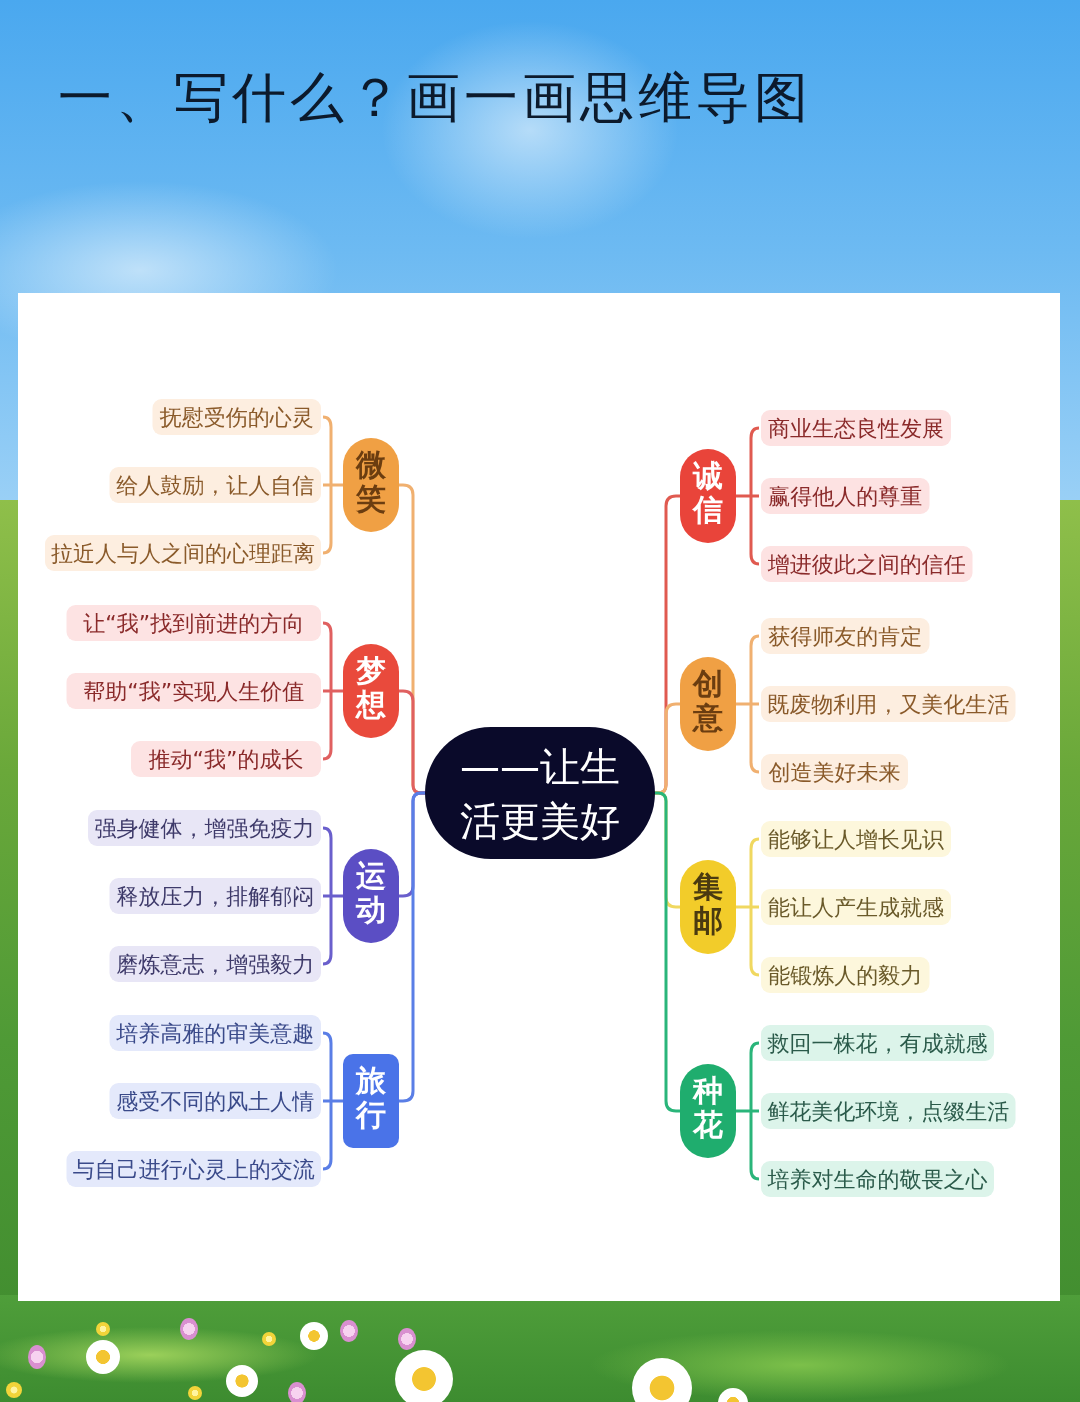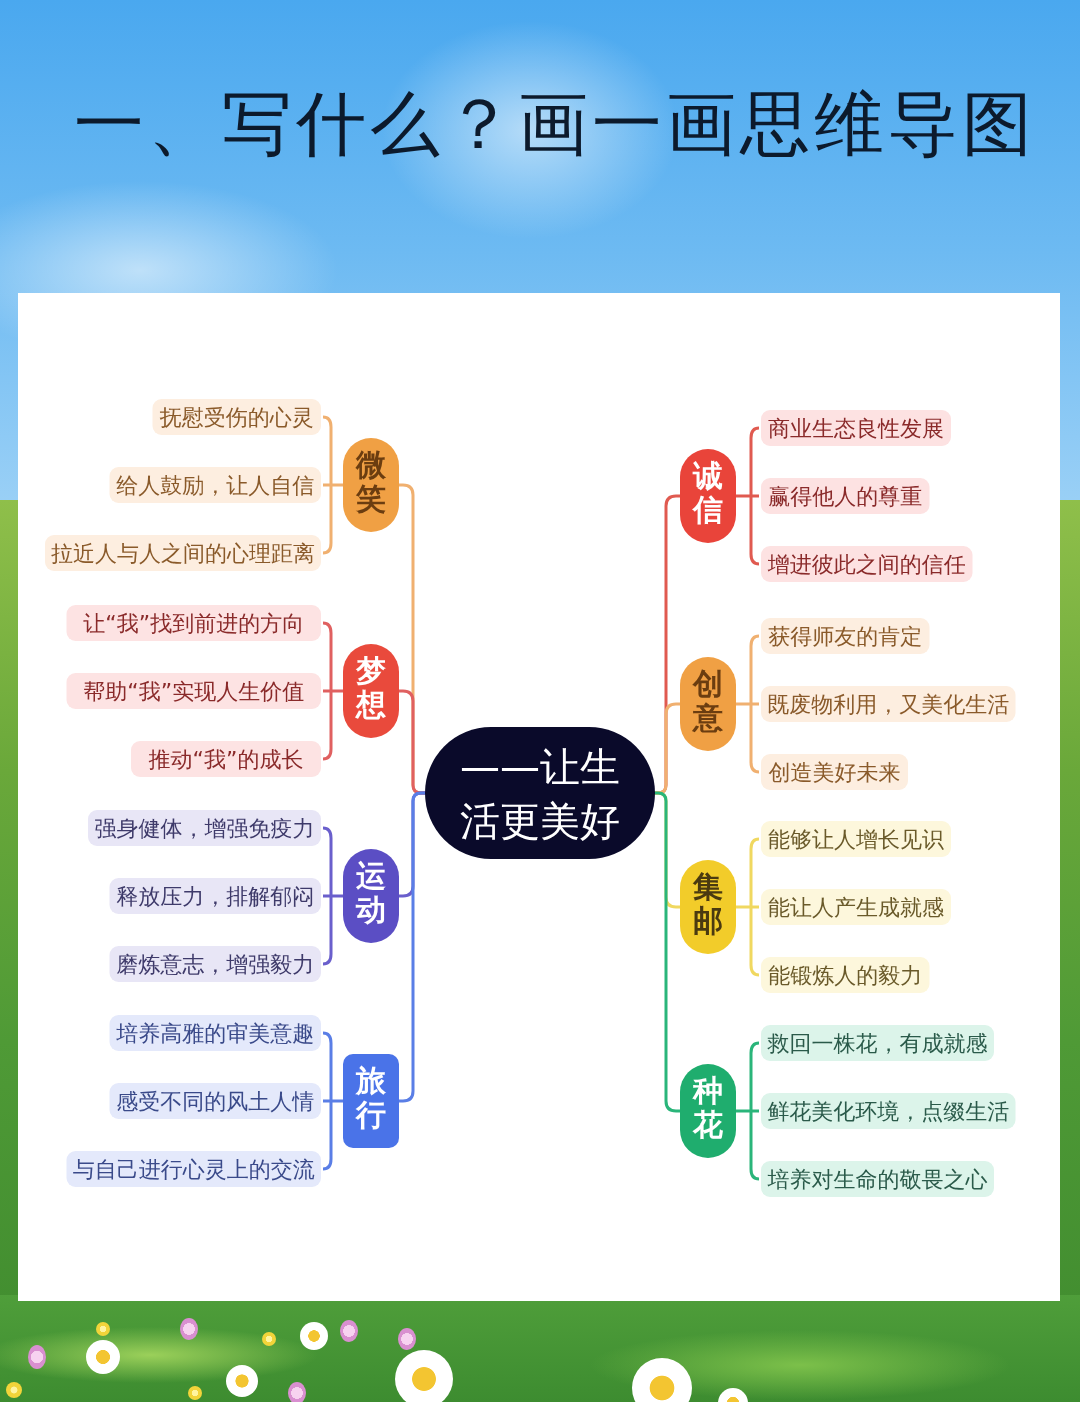--- a/index.html
+++ b/index.html
@@ -28,21 +28,21 @@
       linear-gradient(180deg, #4f9e3a 0%, #3d8c30 100%);
   }
   .flower { position: absolute; border-radius: 50%; }
   .flower.white { background: radial-gradient(circle, #f3c531 0 28%, #ffffff 30% 100%); }
   .flower.pink  { background: radial-gradient(circle, #f7d2f0 0 40%, #d98fd0 42% 100%); }
   .flower.yellow{ background: radial-gradient(circle, #fff4a0 0 30%, #f2d43a 32% 100%); }
 
   .title {
     position: absolute; left: 58px; top: 62px;
     font-family: "DejaVu Serif", "Liberation Serif", serif;
-    font-size: 70px; color: #0c1a2c; letter-spacing: 4px; margin: 16px; font-weight: normal;
+    font-size: 54px; color: #0c1a2c; letter-spacing: 4px; margin: 0; font-weight: normal;
     white-space: nowrap;
   }
 
   .panel {
     position: absolute; left: 18px; top: 293px; width: 1042px; height: 1008px;
     background: #ffffff;
   }
   .map { position: absolute; left: 0; top: 0; }
   .leaf-text { font-size: 22px; }
   .topic-text { font-size: 30px; font-weight: bold; }

